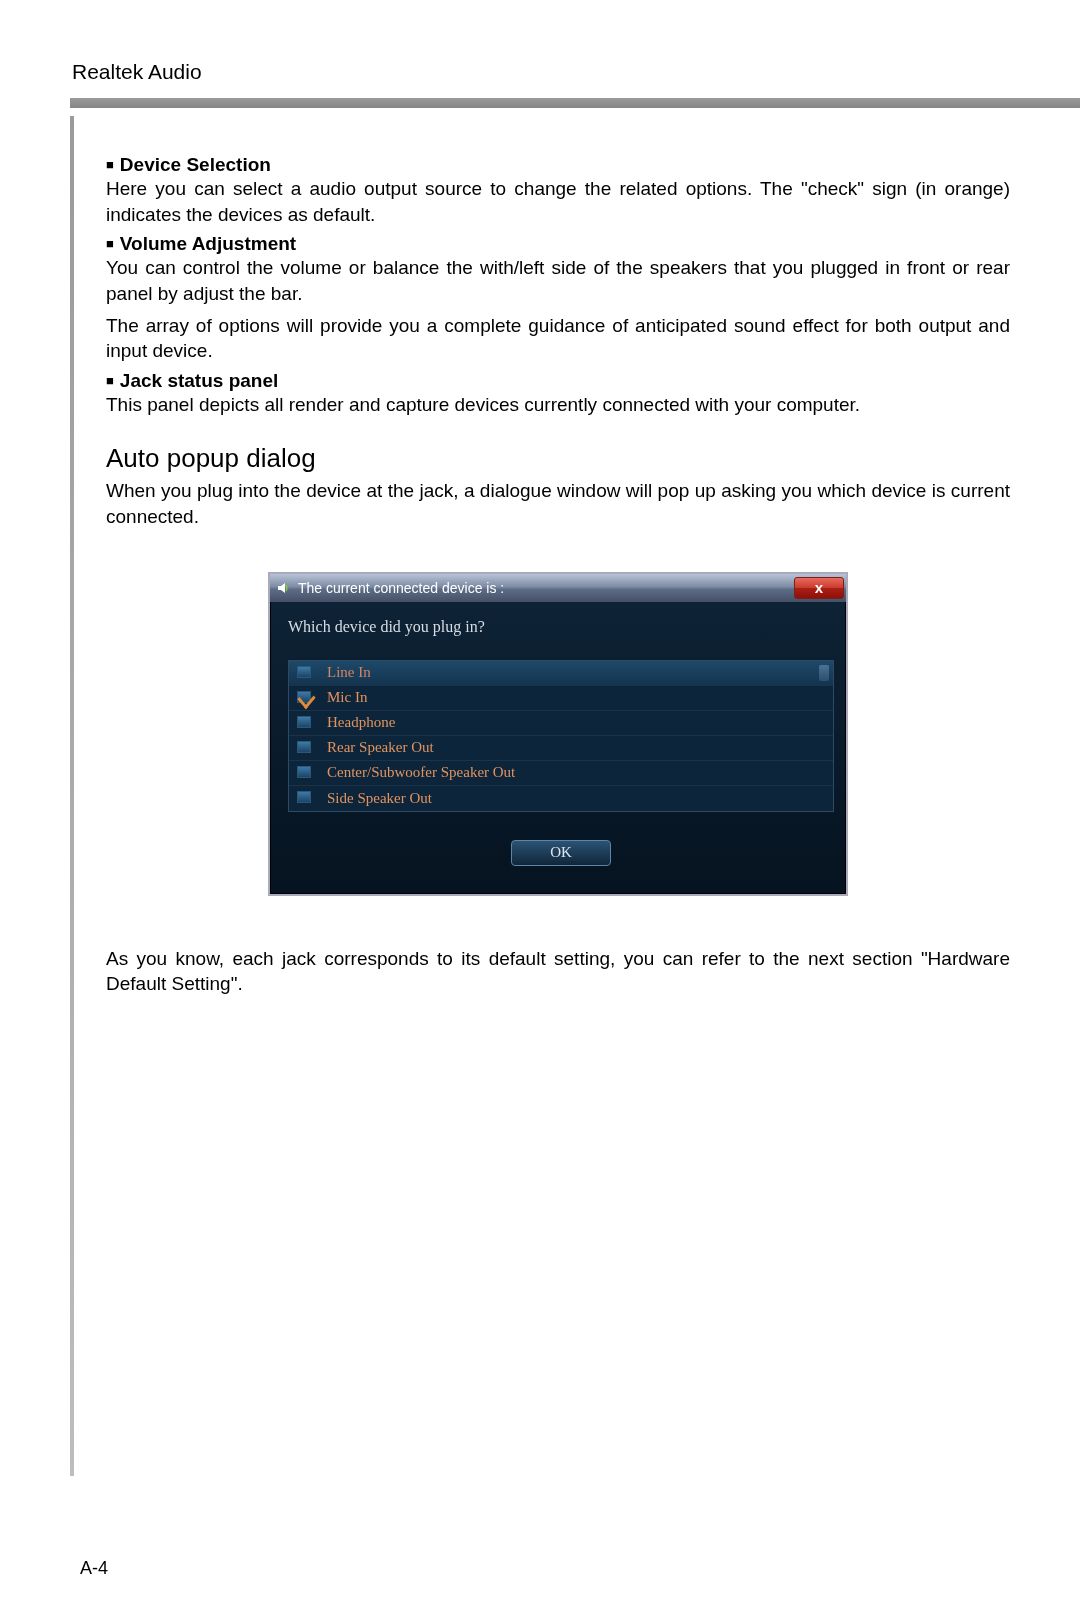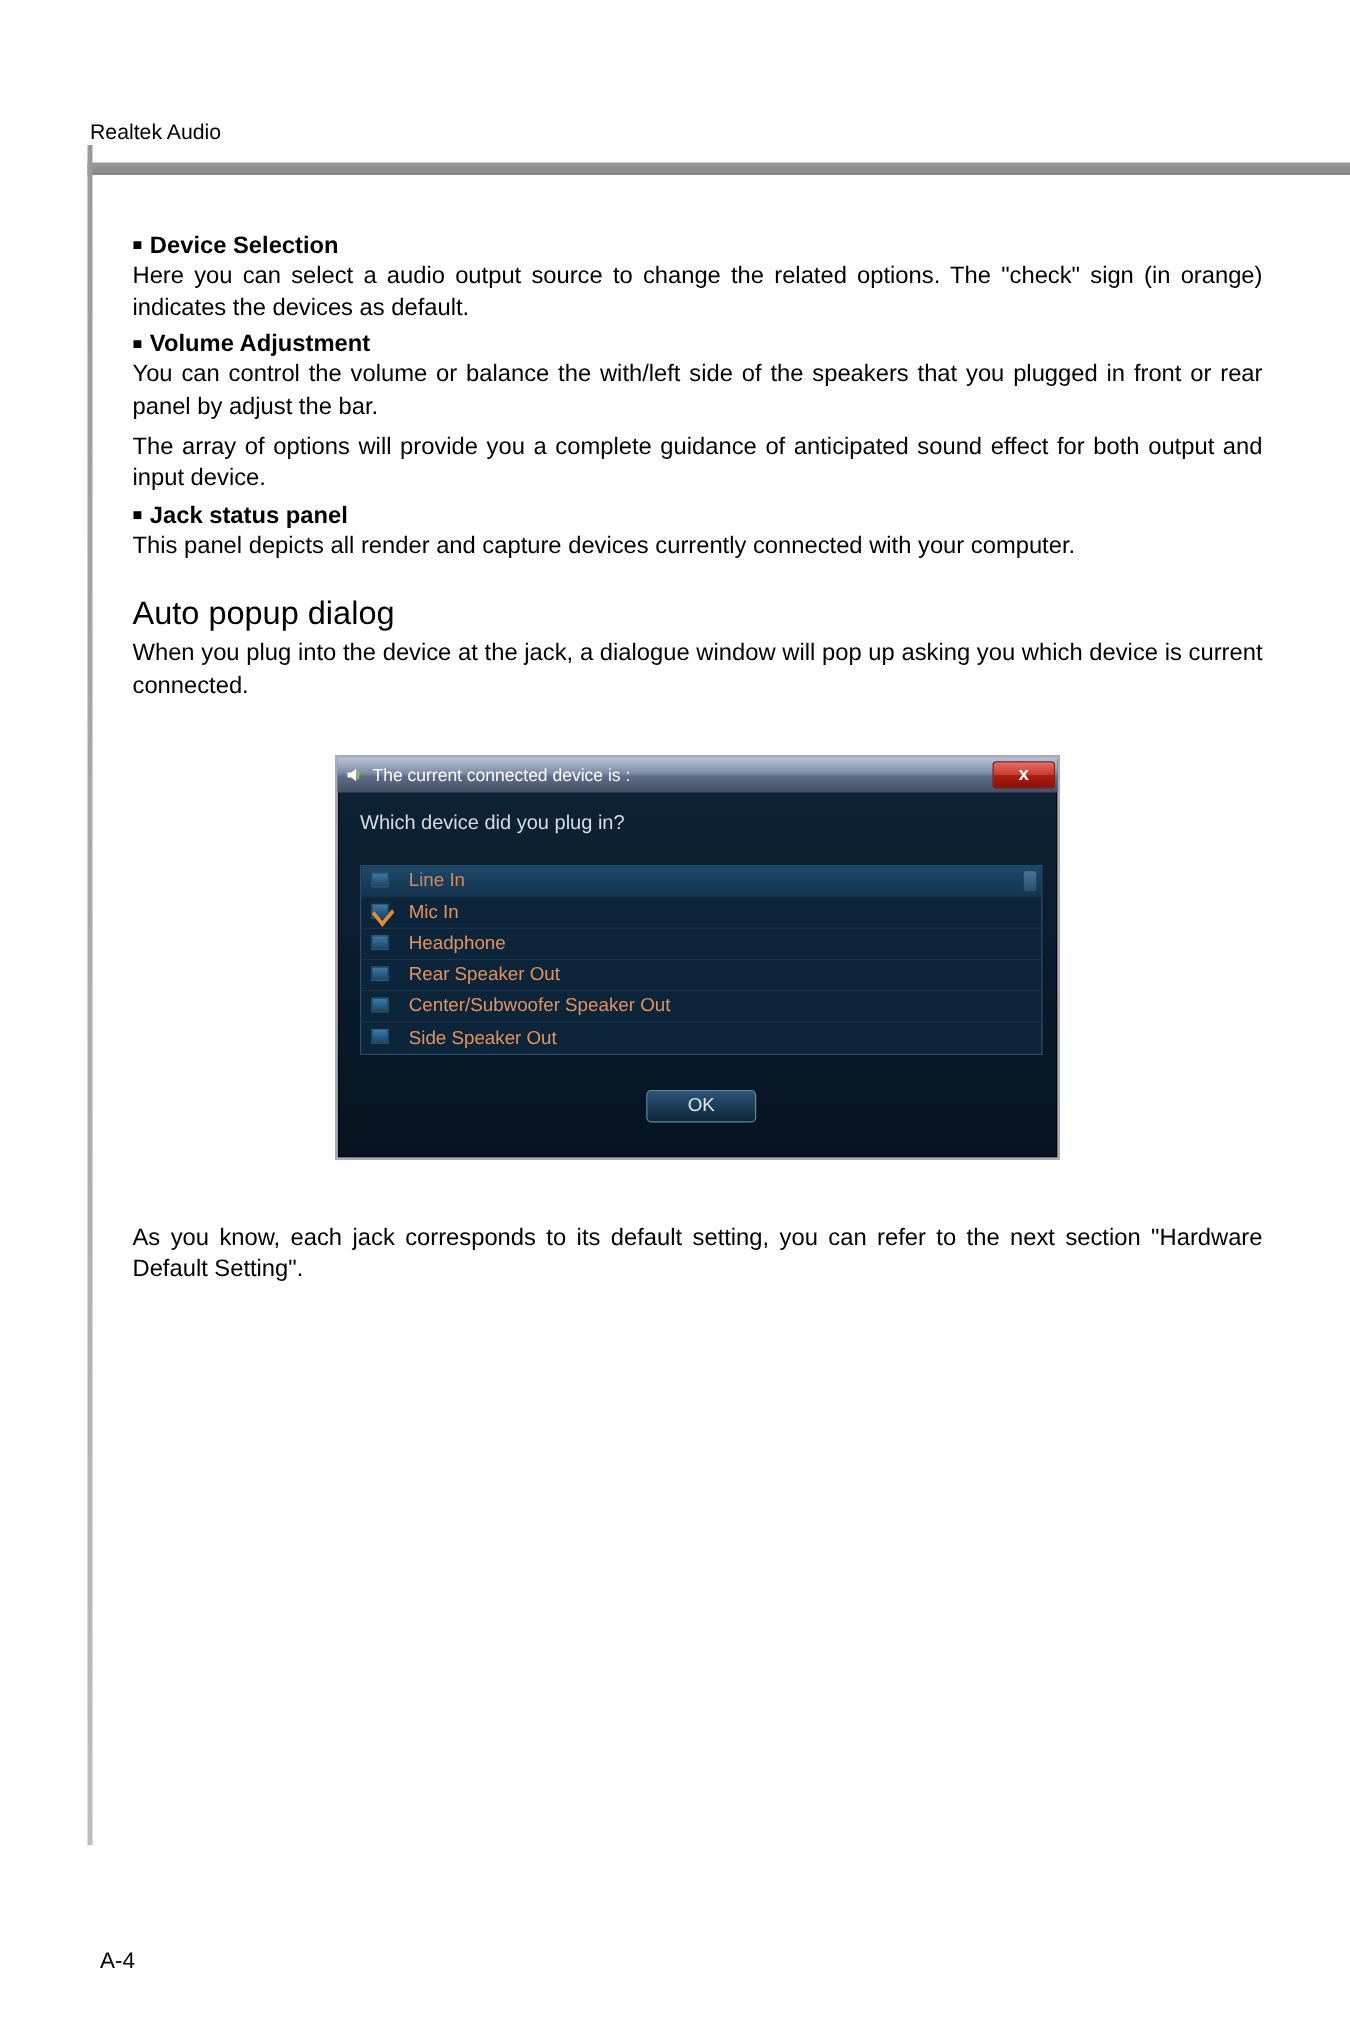--- a/index.html
+++ b/index.html
@@ -1,46 +1,46 @@
 <!DOCTYPE html>
 <html><head>
 <meta charset="utf-8">
 <style>
   * { box-sizing: border-box; margin: 0; padding: 0; }
   html, body { width: 1080px; height: 1619px; background: #fff; font-family: Arial, Helvetica, sans-serif; color: #000; }
   .page { position: relative; width: 1080px; height: 1619px; padding: 60px 60px 40px 60px; }
-  .header-title { font-size: 17px; margin-bottom: 14px; margin-left: 12px; margin-top: 36px; }
+  .header-title { font-size: 21px; margin-bottom: 14px; margin-left: 12px; }
   .header-bar { height: 10px; background: linear-gradient(#9a9a9a, #858585); margin: 0 -60px 0 10px; }
   .left-bar { position: absolute; left: 70px; top: 116px; width: 4px; height: 1360px; background: linear-gradient(#9a9a9a, #bdbdbd); }
   .content { margin-left: 46px; margin-right: 10px; padding-top: 46px; }
   .bullet-block { margin-bottom: 6px; }
   .bullet-title { font-weight: bold; font-size: 19px; }
   .bullet-title::before { content: "■"; font-size: 13px; margin-right: 6px; position: relative; top: -2px; }
   .body-text { font-size: 19px; line-height: 1.35; text-align: justify; }
   .section-heading { font-size: 26px; margin-top: 26px; margin-bottom: 4px; font-weight: normal; }
   .dialog-wrap { display: flex; justify-content: center; margin: 42px 0 50px 0; }
   .dialog { width: 580px; border: 2px solid #aab; background: linear-gradient(#0e2438, #061320); color: #cfd8e0; font-family: 'Segoe UI', Tahoma, sans-serif; box-shadow: 0 0 0 1px #000 inset; }
   .titlebar { height: 28px; background: linear-gradient(#b9c4d8, #7d8ba4 45%, #5d6c86 55%, #455067); display: flex; align-items: center; padding: 0 2px 0 6px; position: relative; }
   .titlebar-icon { width: 16px; height: 16px; margin-right: 6px; display: flex; align-items: center; justify-content: center; }
   .titlebar-text { color: #fff; font-size: 14px; flex: 1; }
   .close-btn { width: 50px; height: 22px; background: linear-gradient(#e96a5f, #c93c2e 48%, #a82015 52%, #8f1008); border: 1px solid #7a2018; border-radius: 3px; display: flex; align-items: center; justify-content: center; color: #fff; font-weight: bold; font-size: 15px; font-family: Arial; }
-  .dialog-body { padding: 16px 12px 14px 18px; }
+  .dialog-body { padding: 16px 12px 14px 18px; font-family: Liberation Serif, serif; }
   .prompt { color: #d8dde3; font-size: 16px; margin-bottom: 24px; }
   .device-list { background: #0d253a; border: 1px solid #2c4a66; }
   .device-row { display: flex; align-items: center; height: 25px; padding: 0 8px; border-bottom: 1px solid #1a3348; }
   .device-row:last-child { border-bottom: none; }
   .device-row.selected { background: linear-gradient(#1e4968, #133450); }
   .device-row.selected .dev-label { color: #d8845f; }
   .jack-icon { width: 16px; height: 14px; margin-right: 14px; position: relative; }
   .jack-square { width: 14px; height: 12px; border: 1px solid #2a5878; background: linear-gradient(#3d7aa8, #1c4566); display: block; }
   .jack-check::after { content:""; position:absolute; left:2px; top:1px; width:12px; height:10px; border-left:3px solid #e08a3c; border-bottom:3px solid #e08a3c; transform: rotate(-50deg) skewX(-10deg); }
   .dev-label { color: #d8845f; font-size: 15px; }
   .dev-label.orange { color: #e29360; }
   .ok-row { display:flex; justify-content:center; padding: 28px 0 14px 0; }
-  .ok-btn { width: 88px; height: 26px; background: linear-gradient(#2b5375, #10263a); border: 1px solid #5a86a8; border-radius: 4px; color: #dfe6ee; font-size: 15px; display:flex; align-items:center; justify-content:center; }
+  .ok-btn { width: 100px; height: 26px; background: linear-gradient(#2b5375, #10263a); border: 1px solid #5a86a8; border-radius: 4px; color: #dfe6ee; font-size: 15px; display:flex; align-items:center; justify-content:center; }
   .scrollbar-thumb { position:absolute; right:4px; top:4px; width:10px; height:16px; background: linear-gradient(#4b7396,#2c4e6c); border-radius:2px; }
   .sel-wrap { position: relative; }
   .page-num { position:absolute; bottom: 40px; left: 80px; font-size: 18px; }
 </style>
 </head>
 <body>
 
 <div class="page">
   <div class="header-title">Realtek Audio</div>
   <div class="header-bar"></div>

